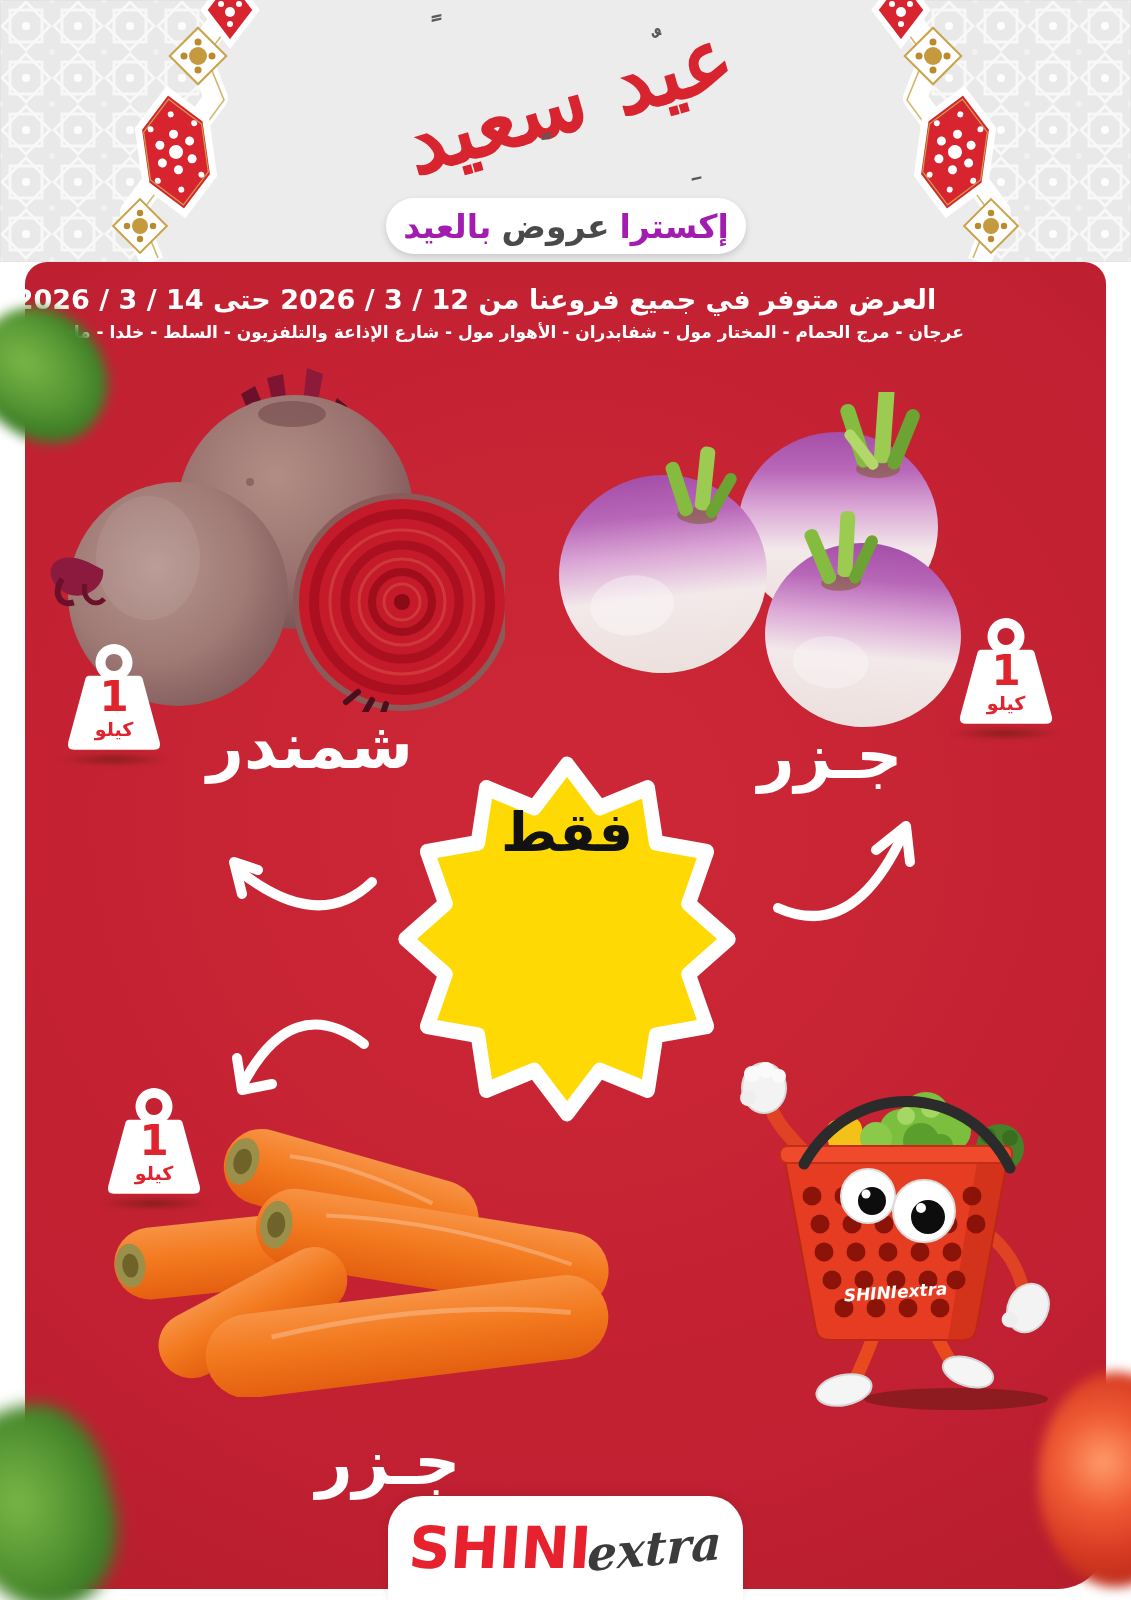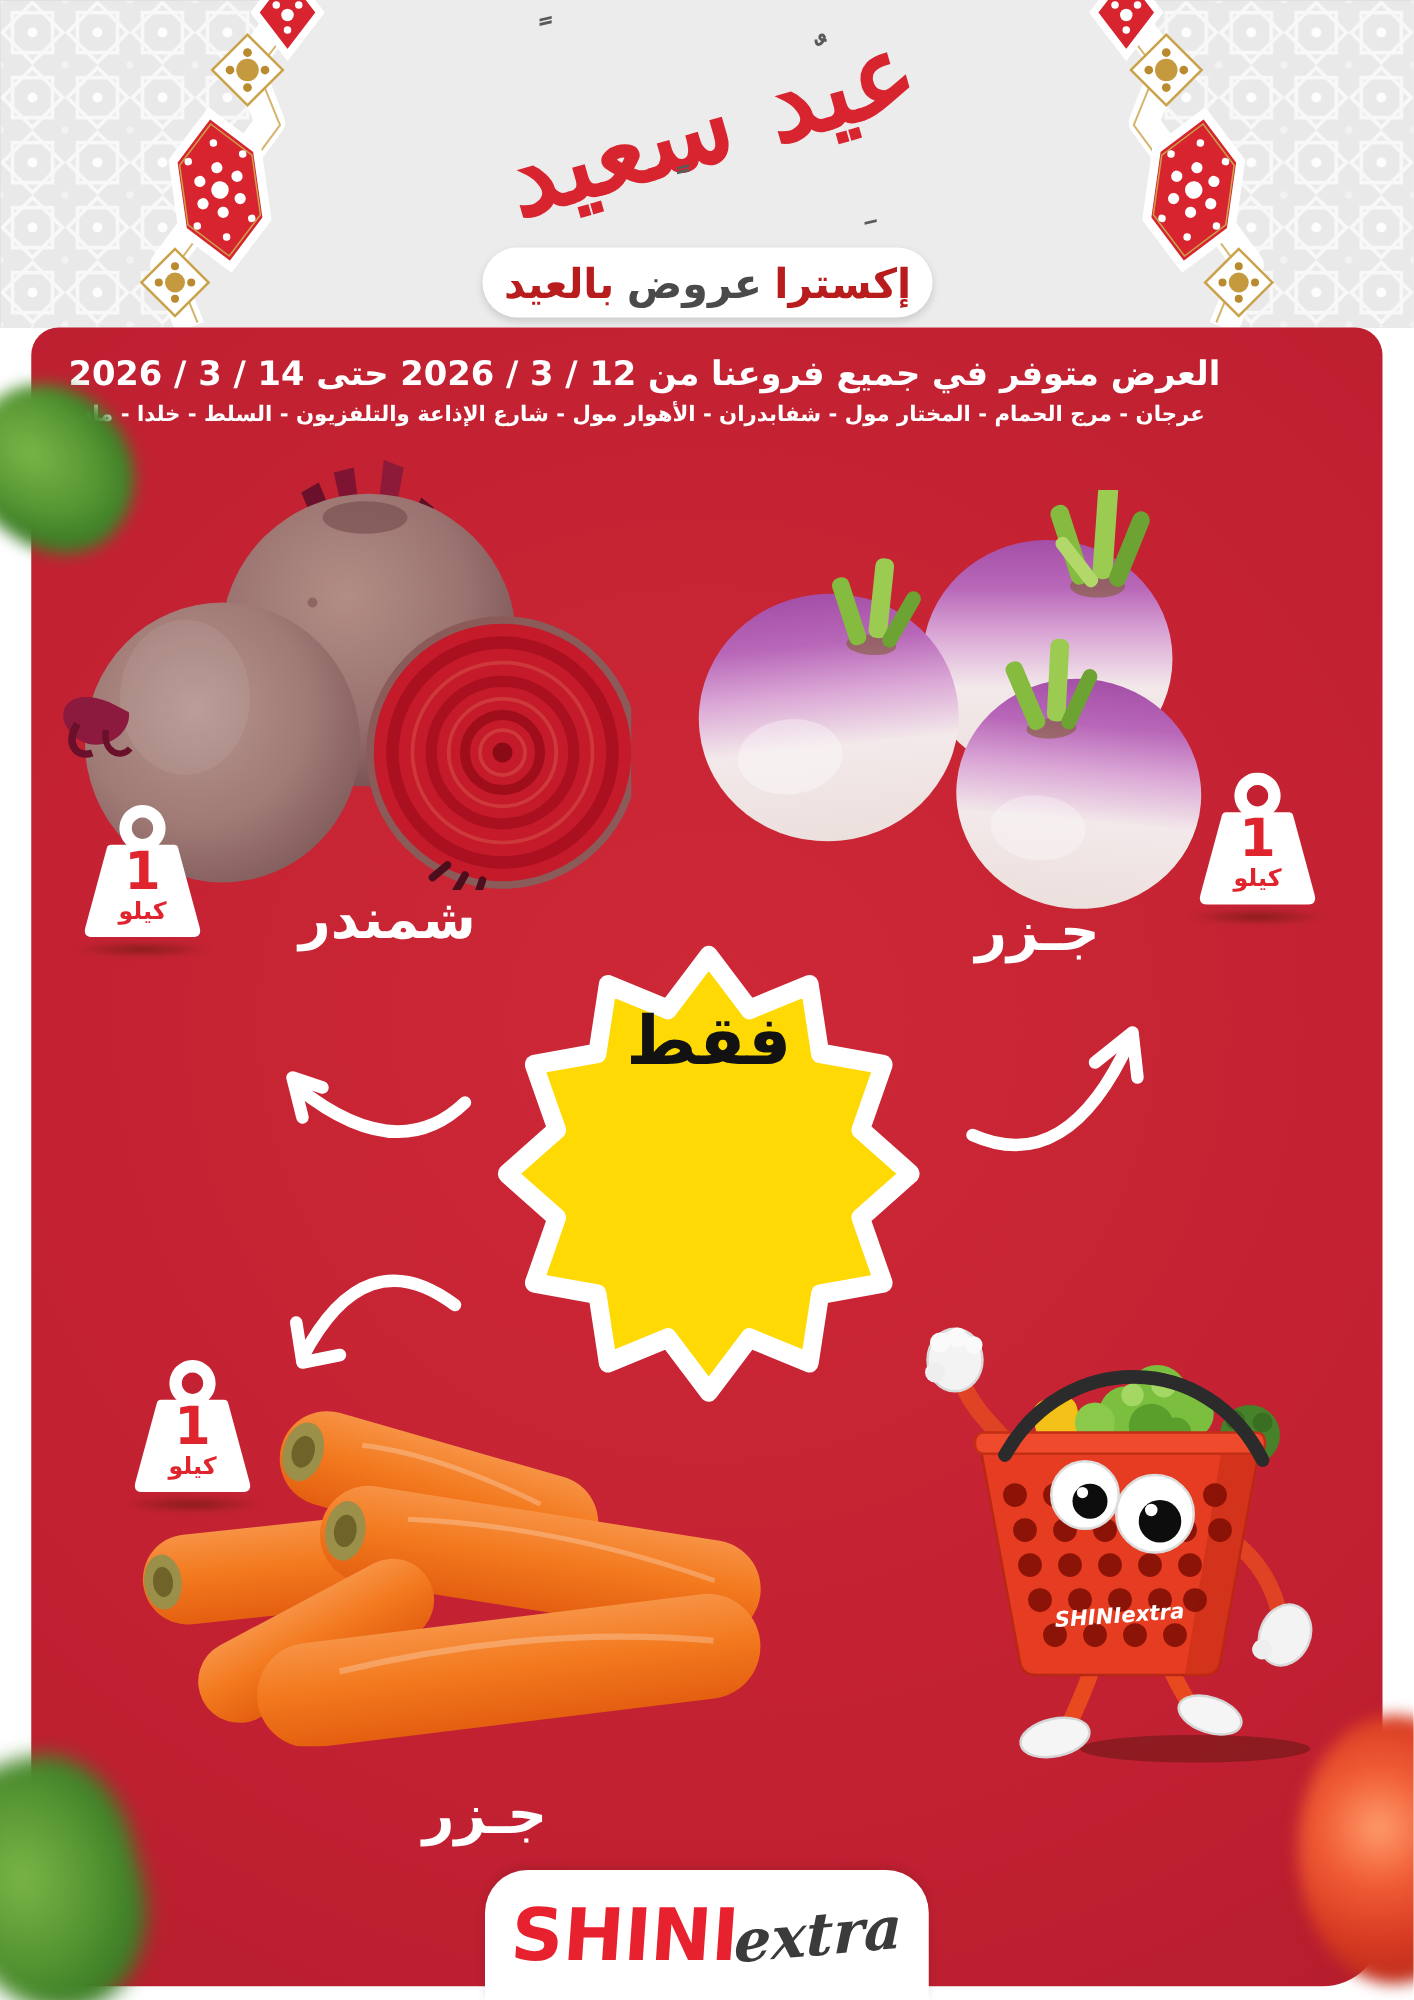--- a/index.html
+++ b/index.html
@@ -11,31 +11,31 @@
   .orn{position:absolute;top:0;width:340px;height:262px;}
   .orn.right{right:0;transform:scaleX(-1);}
   .callig{position:absolute;left:398px;top:4px;width:340px;height:190px;
           display:flex;align-items:center;justify-content:center;pointer-events:none;}
   .callig-text{font-family:"DejaVu Serif","Liberation Serif",serif;font-weight:700;
           font-size:86px;color:#d8242f;transform:rotate(-16deg);letter-spacing:-4px;white-space:nowrap;}
   .callig-mark{position:absolute;color:#5a5a5a;font-size:34px;font-weight:700;}
   .pill{position:absolute;left:386px;top:198px;width:360px;height:56px;background:#ffffff;
         border-radius:30px;display:flex;align-items:center;justify-content:center;gap:10px;
         box-shadow:0 3px 7px rgba(0,0,0,.15);direction:rtl;font-weight:800;font-size:33px;}
-  .pill .red{color:#b91c1c;} .pill .dark{color:#4a4a4a;}
+  .pill .red{color:#a21caf;} .pill .dark{color:#4a4a4a;}
   
   .red-panel{position:absolute;left:25px;top:262px;width:1081px;height:1327px;
         background:radial-gradient(120% 95% at 50% 42%, #ce2837 0%, #c02031 55%, #a81a28 100%);
         border-radius:22px 22px 48px 48px;}
   .avail{position:absolute;left:0;top:284px;width:951px;text-align:center;color:#fff;
-        font-size:27px;font-weight:800;direction:rtl;padding-left:40px;}
+        font-size:27px;font-weight:800;direction:rtl;}
   .branches{position:absolute;left:0;top:322px;width:1016px;text-align:center;color:#fff;
         font-size:17px;font-weight:700;direction:rtl;}
   .prod-label{position:absolute;color:#ffffff;font-weight:900;text-align:center;direction:rtl;
-        font-size:44px;line-height:1;}
+        font-size:64px;line-height:1;}
   
   .kilo{position:absolute;width:132px;height:118px;}
   .kilo svg{position:absolute;left:0;top:0;width:132px;height:111px;}
   .kilo-num{position:absolute;top:32px;left:0;right:0;text-align:center;
         font-size:42px;font-weight:900;color:#e0242d;line-height:1;}
   .kilo-unit{position:absolute;top:76px;left:0;right:0;text-align:center;
         font-size:19px;font-weight:800;color:#e0242d;line-height:1;direction:rtl;}
   .kilo-shadow{position:absolute;left:10px;bottom:-4px;width:112px;height:13px;border-radius:50%;
         background:radial-gradient(closest-side,rgba(80,25,5,.55),rgba(80,25,5,0));filter:blur(2px);}
   

